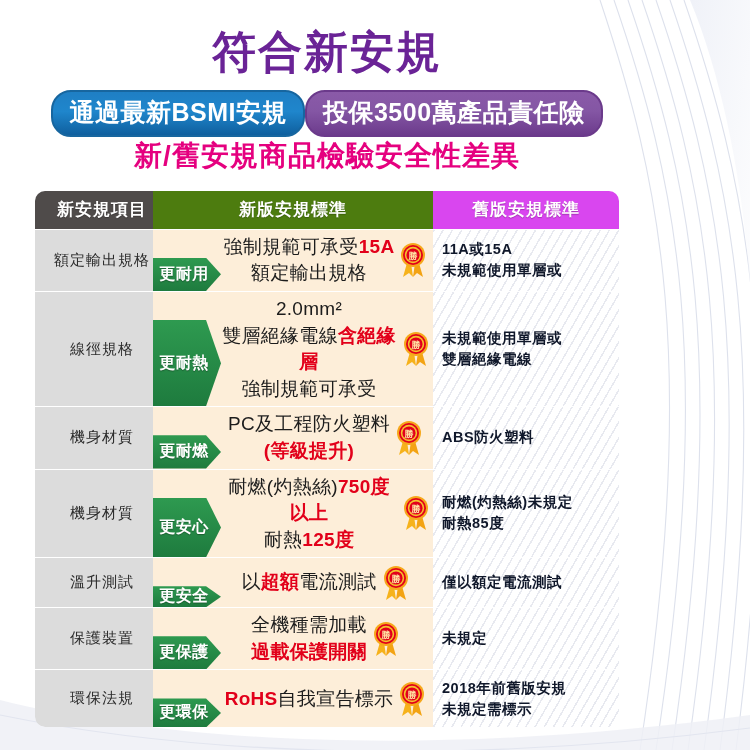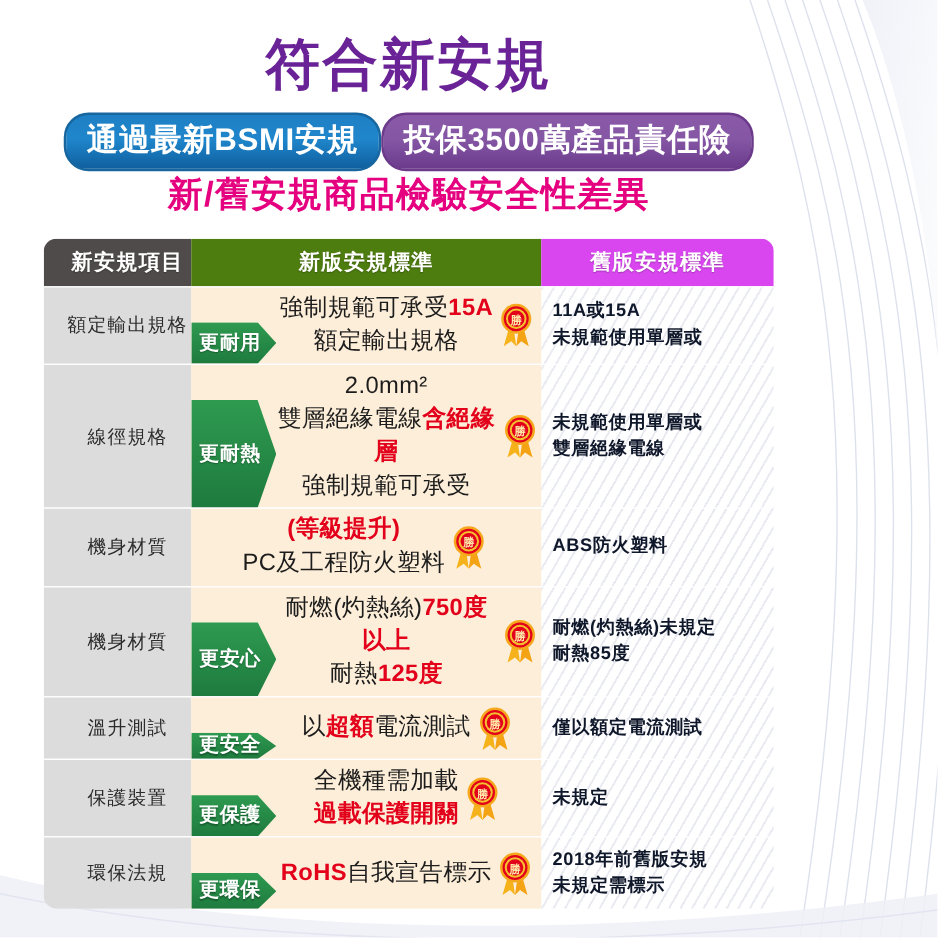--- a/index.html
+++ b/index.html
@@ -281,24 +281,25 @@
           <div class="cell c3">
             <div>
               <div>未規範使用單層或</div>
               <div>雙層絕緣電線</div>
             </div>
           </div>
         </div>
         <div class="row body-row" style="min-height: 62px;">
           <div class="cell c1">機身材質</div>
           <div class="cell c2">
-            <div class="newtext">
-              <div class="lines">
+            <div class="tag">更耐燃</div>
+            <div class="newtext">
+              <div class="lines">
+                <div>PC及工程防火塑料</div>
                 <div><span class="hl">(等級提升)</span></div>
-                <div>PC及工程防火塑料</div>
               </div>
               <div class="badge">
                 <svg width="30" height="38" viewBox="0 0 30 38">
     <path d="M9,22 L5,36 L11,32 L15,36 L13,22 Z" fill="#f6b21b"></path>
     <path d="M21,22 L25,36 L19,32 L15,36 L17,22 Z" fill="#f3a313"></path>
     <circle cx="15" cy="14" r="12" fill="#f6a81c"></circle>
     <circle cx="15" cy="14" r="10" fill="#e2001a"></circle>
     <circle cx="15" cy="14" r="8.2" fill="#f5c12e"></circle>
     <circle cx="15" cy="14" r="6.6" fill="#e2001a"></circle>
     <text x="15" y="18" font-size="9" font-family="'Liberation Sans',sans-serif" font-weight="bold" fill="#ffe9a8" text-anchor="middle">勝</text>

